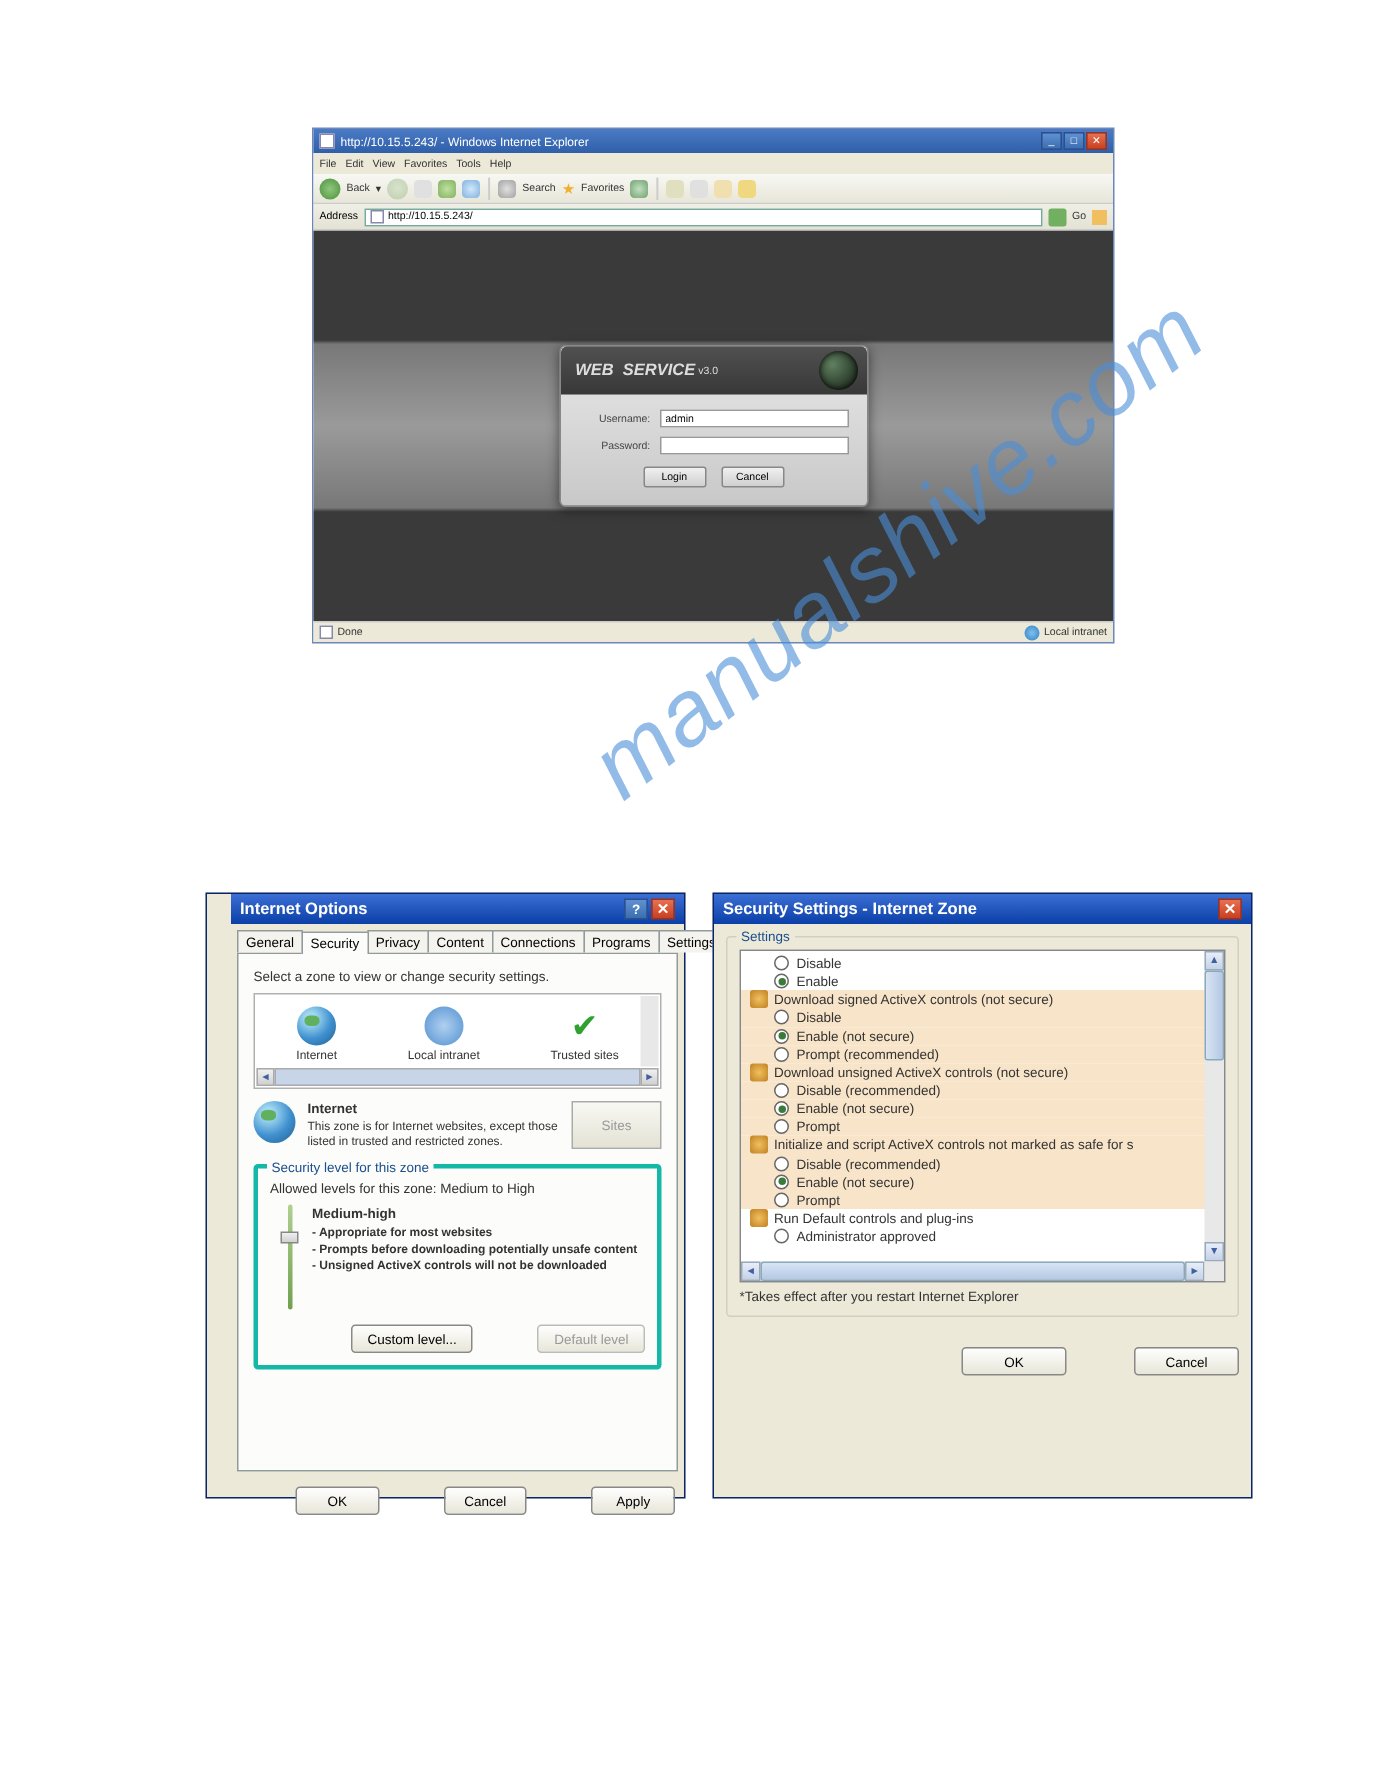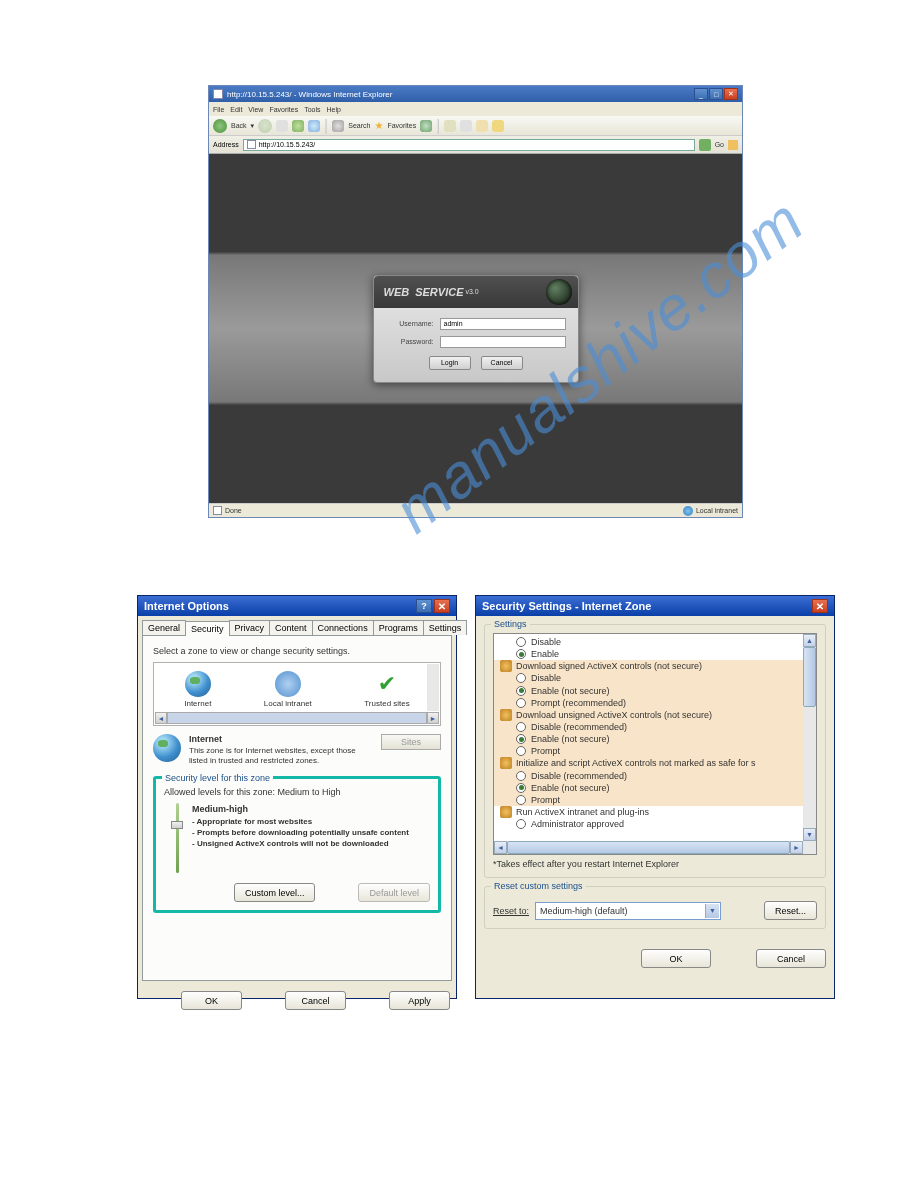--- a/index.html
+++ b/index.html
@@ -1,19 +1,19 @@
 <!DOCTYPE html>
 <html><head>
 <meta charset="utf-8">
 <style>
   * { box-sizing: border-box; margin: 0; padding: 0; font-family: Tahoma, Arial, sans-serif; }
   body { background: #fff; width: 918px; height: 1188px; position: relative; }
   
   
-  .browser-window { position: absolute; top: 85px; left: 208px; width: 535px; height: 433px; border: 1px solid #6b88b8; }
+  .browser-window { position: absolute; top: 85px; left: 208px; width: 535px; height: 344px; border: 1px solid #6b88b8; }
   .browser-titlebar { height: 16px; background: linear-gradient(#4a7bc4, #2f5fa8); color: #fff; font-size: 8px; display: flex; align-items: center; padding: 0 4px; }
   .browser-titlebar .title-text { flex: 1; }
   .winbtns { display: flex; gap: 1px; }
   .winbtn { width: 14px; height: 12px; background: linear-gradient(#6090d0,#3c6fb0); border: 1px solid #2a5090; display: flex; align-items: center; justify-content: center; font-size: 7px; color: #fff; }
   .winbtn.close { background: linear-gradient(#e87050,#c84020); border-color: #a03018; }
   .menubar { height: 14px; background: #ece9d8; font-size: 7px; display: flex; align-items: center; padding: 0 4px; gap: 6px; color: #333; }
   .toolbar { height: 20px; background: linear-gradient(#f8f8f4,#e8e6d8); display: flex; align-items: center; padding: 0 4px; gap: 4px; border-bottom: 1px solid #ccc; }
   .tb-icon { width: 14px; height: 14px; border-radius: 50%; }
   .tb-back { background: radial-gradient(circle,#8fc780,#4a9038); }
   .tb-fwd { background: radial-gradient(circle,#c0d8b0,#90b080); opacity:.5; }
@@ -44,21 +44,21 @@
   .watermark { position: absolute; top: 330px; left: 350px; font-size: 62px; color: #4a8ed8; opacity: 0.6; transform: rotate(-38deg); transform-origin: center; font-family: Arial; letter-spacing: 1px; pointer-events: none; font-style: italic; }
   
   
   .dialog { position: absolute; border: 1px solid #0a246a; background: #ece9d8; font-size: 10px; }
   .dlg-titlebar { height: 20px; background: linear-gradient(#3c6fd4,#0a3fa8); color: #fff; font-weight: bold; display: flex; align-items: center; padding: 0 6px; font-size: 11px; }
   .dlg-titlebar .flex { flex: 1; }
   .dlg-help { width: 16px; height: 14px; background: linear-gradient(#6090d0,#3c6fb0); border: 1px solid #2a5090; color: #fff; font-size: 9px; display: flex; align-items: center; justify-content: center; margin-right: 2px; }
   .dlg-close { width: 16px; height: 14px; background: linear-gradient(#e87050,#c84020); border: 1px solid #a03018; color: #fff; font-size: 10px; display: flex; align-items: center; justify-content: center; }
   
   
-  .io-dialog { top: 595px; left: 137px; width: 320px; height: 404px; }
+  .io-dialog { top: 595px; left: 137px; width: 320px; height: 404px; padding-left: 16px; }
   .io-tabs { display: flex; padding: 4px 4px 0; background: #ece9d8; }
   .io-tab { padding: 2px 5px; font-size: 9px; border: 1px solid #919b9c; background: #f4f3ee; border-bottom: none; margin-right: -1px; position: relative; }
   .io-tab.active { background: #fcfcfa; z-index: 2; top: 1px; }
   .io-body { margin: 0 4px 4px; padding: 10px; background: #fcfcfa; border: 1px solid #919b9c; height: 346px; color: #333; }
   .io-instr { font-size: 9px; margin-bottom: 6px; }
   .zone-box { border: 1px solid #b0b0b0; background: #fff; padding: 4px; height: 64px; position: relative; }
   .zone-row { display: flex; justify-content: space-around; align-items: center; height: 44px; }
   .zone-item { text-align: center; font-size: 8px; }
   .zone-icon { width: 26px; height: 26px; margin: 0 auto 2px; border-radius: 50%; }
   .zone-icon.globe { background: radial-gradient(circle at 35% 30%, #a0d8f0 15%, #4090d0 55%, #206090); position: relative; }
@@ -67,21 +67,21 @@
   .zone-icon.trusted { background: transparent; display: flex; align-items: center; justify-content: center; font-size: 22px; color: #30a030; }
   .zone-scroll { position: absolute; right: 1px; top: 1px; bottom: 14px; width: 12px; background: #e8e8e8; }
   .zone-hscroll { position: absolute; left: 1px; right: 1px; bottom: 1px; height: 12px; background: #e0e0e0; display:flex; }
   .zone-hscroll .arrow { width:12px; background: linear-gradient(#f0f0f0,#d0d0d0); border:1px solid #aaa; font-size:7px; display:flex;align-items:center;justify-content:center;color:#4060a0; }
   .zone-hscroll .thumb { flex:1; background:#c8d4e8; border:1px solid #aaa; margin:0; }
   
   .zone-desc { display: flex; margin-top: 8px; gap: 8px; }
   .zone-desc .globe { width: 28px; height: 28px; flex-shrink: 0; }
   .zone-desc-text { font-size: 8px; line-height: 1.3; flex: 1; }
   .zone-desc-text b { font-size: 9px; }
-  .sites-btn { width: 60px; height: 16px; font-size: 9px; background: linear-gradient(#f8f8f4,#e4e2d4); border: 1px solid #aaa; color: #999; }
+  .sites-btn { width: 60px; height: 32px; font-size: 9px; background: linear-gradient(#f8f8f4,#e4e2d4); border: 1px solid #aaa; color: #999; }
   
   .seclevel-group { border: 3px solid #14b8a6; margin-top: 10px; padding: 8px; border-radius: 3px; position: relative; }
   .seclevel-group legend { font-size: 9px; color: #1a4f8c; position: absolute; top: -6px; left: 6px; background: #fcfcfa; padding: 0 3px; }
   .seclevel-allowed { font-size: 9px; margin-bottom: 6px; }
   .slider-row { display: flex; gap: 8px; }
   .slider-track { width: 14px; height: 70px; position: relative; margin-left: 6px; }
   .slider-track .track { position: absolute; left: 6px; top: 0; bottom: 0; width: 3px; background: linear-gradient(#b0d090,#70a050); border-radius: 2px; }
   .slider-track .thumb { position: absolute; left: 1px; top: 18px; width: 12px; height: 8px; background: linear-gradient(#f0f0f0,#d0d0d0); border: 1px solid #888; }
   .slider-desc { font-size: 8px; line-height: 1.4; font-weight: bold; }
   .slider-desc b { color: #333; font-size: 9px; }
@@ -346,21 +346,21 @@
           <div class="tree-opt hl">
               <span class="radio sel"></span>
               <span>Enable (not secure)</span>
             </div>
           <div class="tree-opt hl">
               <span class="radio"></span>
               <span>Prompt</span>
             </div>
           <div class="tree-cat">
               <span class="cicon"></span>
-              <span>Run ActiveX intranet and plug-ins</span>
+              <span>Run Default controls and plug-ins</span>
             </div>
           <div class="tree-opt">
               <span class="radio"></span>
               <span>Administrator approved</span>
             </div>
         </div>
         <div class="ss-vscroll">
           <div class="arrow">▲</div>
           <div class="track">
               <div class="vthumb"></div>
@@ -369,29 +369,18 @@
         </div>
         <div class="ss-hscroll">
           <div class="arrow">◄</div>
           <div class="hthumb"></div>
           <div class="arrow">►</div>
         </div>
         <div class="ss-corner"></div>
       </div>
       <div class="ss-note">*Takes effect after you restart Internet Explorer</div>
     </div>
-    <div class="ss-group">
-      <legend>Reset custom settings</legend>
-      <div class="ss-reset-row">
-        <label>Reset to:</label>
-        <div class="ss-select">
-          <span>Medium-high (default)</span>
-          <span class="dd">▼</span>
-        </div>
-        <button class="xp-btn">Reset...</button>
-      </div>
-    </div>
   </div>
   <div class="ss-footer">
     <button class="xp-btn" style="width:70px;">OK</button>
     <button class="xp-btn" style="width:70px;">Cancel</button>
   </div>
 </div>
 
 </body></html>

